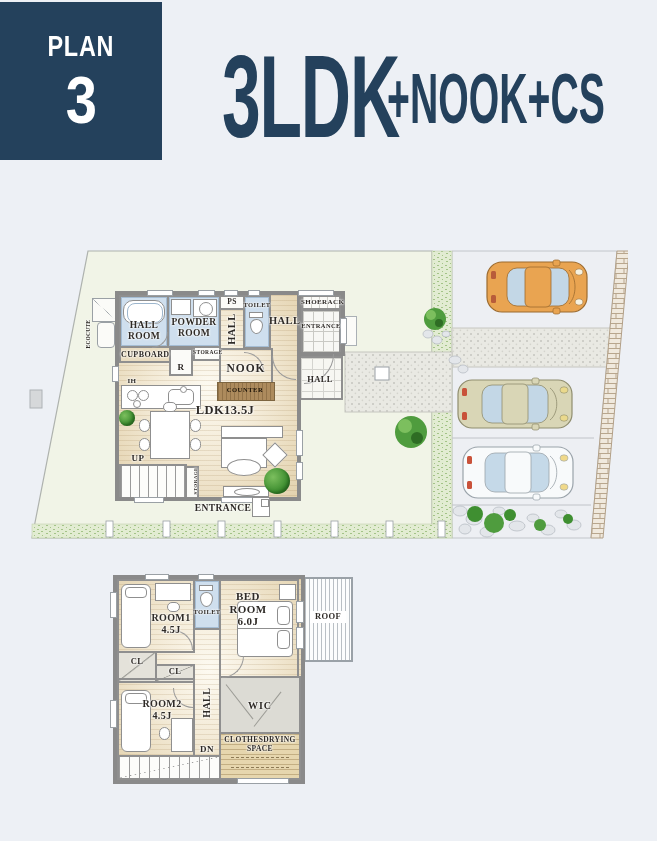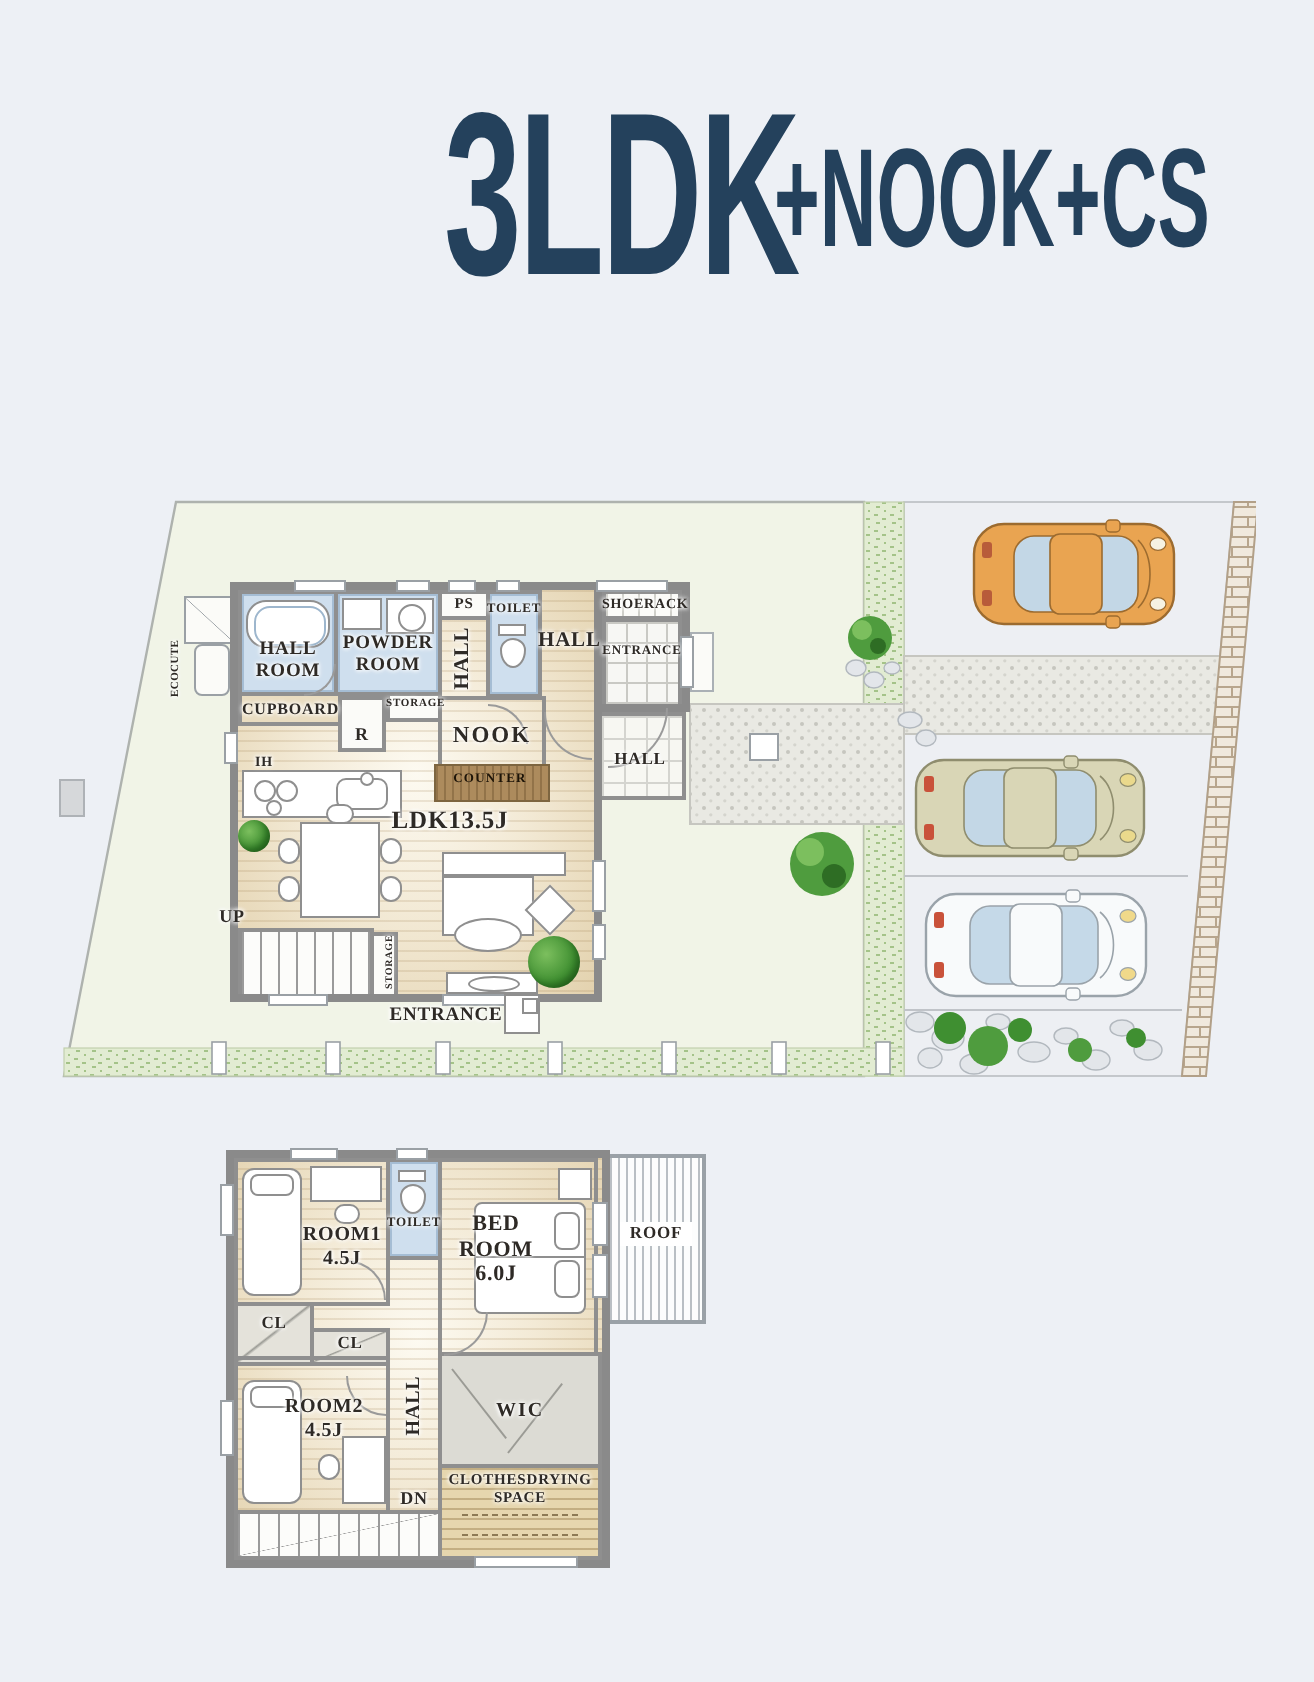--- a/index.html
+++ b/index.html
@@ -45,20 +45,24 @@
   .arc-d{border-width:0 1px 1px 0;border-radius:0 0 100% 0;}
   .burner{position:absolute;border:1px solid #8f8f8f;border-radius:50%;background:#fff;z-index:5;}
   .diag{position:absolute;height:1px;background:#9b9b95;transform-origin:left center;z-index:5;}
   .rail{position:absolute;border-top:1px dashed #8d7a55;z-index:5;}
 </style>
 </head>
 <body>
 
 <div class="page">
 
+  <div class="badge" style="background-color: rgb(36, 65, 92);">
+    <div class="w">PLAN</div>
+    <div class="n">3</div>
+  </div>
   <div class="t-main" style="color: rgb(36, 65, 92);">3LDK</div>
   <div class="t-suf" style="color: rgb(36, 65, 92);">+NOOK+CS</div>
 
   <svg class="abs" style="left:28px;top:248px;z-index:0" width="600" height="292" viewBox="0 0 600 292">
     <defs>
       <pattern id="stipple" width="7" height="7" patternUnits="userSpaceOnUse">
         <rect width="7" height="7" fill="#e9e9e3"></rect>
           <circle cx="2" cy="2" r="1" fill="#c6c6bf"></circle>
           <circle cx="5.4" cy="5.4" r=".8" fill="#d4d4cd"></circle>
       </pattern>
@@ -244,21 +248,21 @@
   <div class="lbl" style="left:269px;top:315px;width:30px;font-size:10.5px">HALL</div>
   <div class="lbl" style="left:301px;top:298px;width:40px;font-size:7px">SHOERACK</div>
   <div class="lbl" style="left:301px;top:322px;width:40px;font-size:6.5px">ENTRANCE</div>
   <div class="lbl" style="left:121px;top:350px;width:48px;font-size:8px">CUPBOARD</div>
   <div class="lbl" style="left:169px;top:362px;width:24px;font-size:9px">R</div>
   <div class="lbl" style="left:193px;top:349px;width:28px;font-size:5.5px">STORAGE</div>
   <div class="lbl" style="left:219px;top:362px;width:54px;font-size:11.5px;letter-spacing:1px">NOOK</div>
   <div class="lbl" style="left:217px;top:386px;width:56px;font-size:6.5px;color:#1d1408;text-shadow:none;letter-spacing:.6px">COUNTER</div>
   <div class="lbl" style="left:122px;top:377px;width:20px;font-size:7px">IH</div>
   <div class="lbl" style="left:190px;top:403px;width:70px;font-size:12.5px">LDK13.5J</div>
-  <div class="lbl" style="left:104px;top:453px;width:24px;font-size:9px">UP</div>
+  <div class="lbl" style="left:126px;top:453px;width:24px;font-size:9px">UP</div>
   <div class="lbl vlbl" style="left:176px;top:478px;width:40px;font-size:5px">STORAGE</div>
   <div class="lbl" style="left:192px;top:503px;width:62px;font-size:9.5px">ENTRANCE</div>
   <div class="lbl" style="left:299px;top:375px;width:42px;font-size:8.5px">HALL</div>
 
   <div class="abs wood" style="left:117px;top:579px;width:184px;height:201px;z-index:1"></div>
   <div class="abs roof" style="left:303px;top:577px;width:50px;height:85px;z-index:1"></div>
 
   <div class="rm" style="left:117px;top:579px;width:78px;height:74px"></div>
   <div class="rm wet" style="left:193px;top:579px;width:28px;height:51px"></div>
   <div class="rm" style="left:219px;top:579px;width:80px;height:99px"></div>
@@ -298,21 +302,21 @@
   <div class="furn" style="left:125px;top:693px;width:22px;height:11px;border-radius:4px"></div>
   <div class="furn" style="left:171px;top:718px;width:22px;height:34px"></div>
   <div class="furn round" style="left:159px;top:727px;width:11px;height:13px"></div>
   <div class="diag" style="left:226px;top:684px;width:44px;transform:rotate(52deg)"></div>
   <div class="diag" style="left:254px;top:726px;width:44px;transform:rotate(-52deg)"></div>
   <div class="rail" style="left:231px;top:757px;width:58px"></div>
   <div class="rail" style="left:231px;top:767px;width:58px"></div>
 
   <div class="lbl" style="left:146px;top:612px;width:50px;font-size:10px">ROOM1 4.5J</div>
   <div class="lbl" style="left:193px;top:608px;width:28px;font-size:6.5px">TOILET</div>
-  <div class="lbl" style="left:226px;top:606px;width:44px;font-size:11px">BED ROOM 6.0J</div>
+  <div class="lbl" style="left:226px;top:590px;width:44px;font-size:11px">BED ROOM 6.0J</div>
   <div class="lbl" style="left:310px;top:611px;width:36px;font-size:8.5px;background:#fff;padding:1px 0">ROOF</div>
   <div class="lbl" style="left:119px;top:657px;width:36px;font-size:8.5px">CL</div>
   <div class="lbl" style="left:157px;top:667px;width:36px;font-size:8.5px">CL</div>
   <div class="lbl vlbl" style="left:190px;top:697px;width:34px;font-size:10px">HALL</div>
   <div class="lbl" style="left:137px;top:698px;width:50px;font-size:10px">ROOM2 4.5J</div>
   <div class="lbl" style="left:230px;top:700px;width:60px;font-size:10px;letter-spacing:1px">WIC</div>
   <div class="lbl" style="left:221px;top:736px;width:78px;font-size:7.5px">CLOTHESDRYING SPACE</div>
   <div class="lbl" style="left:196px;top:744px;width:22px;font-size:9px">DN</div>
 
 </div>

